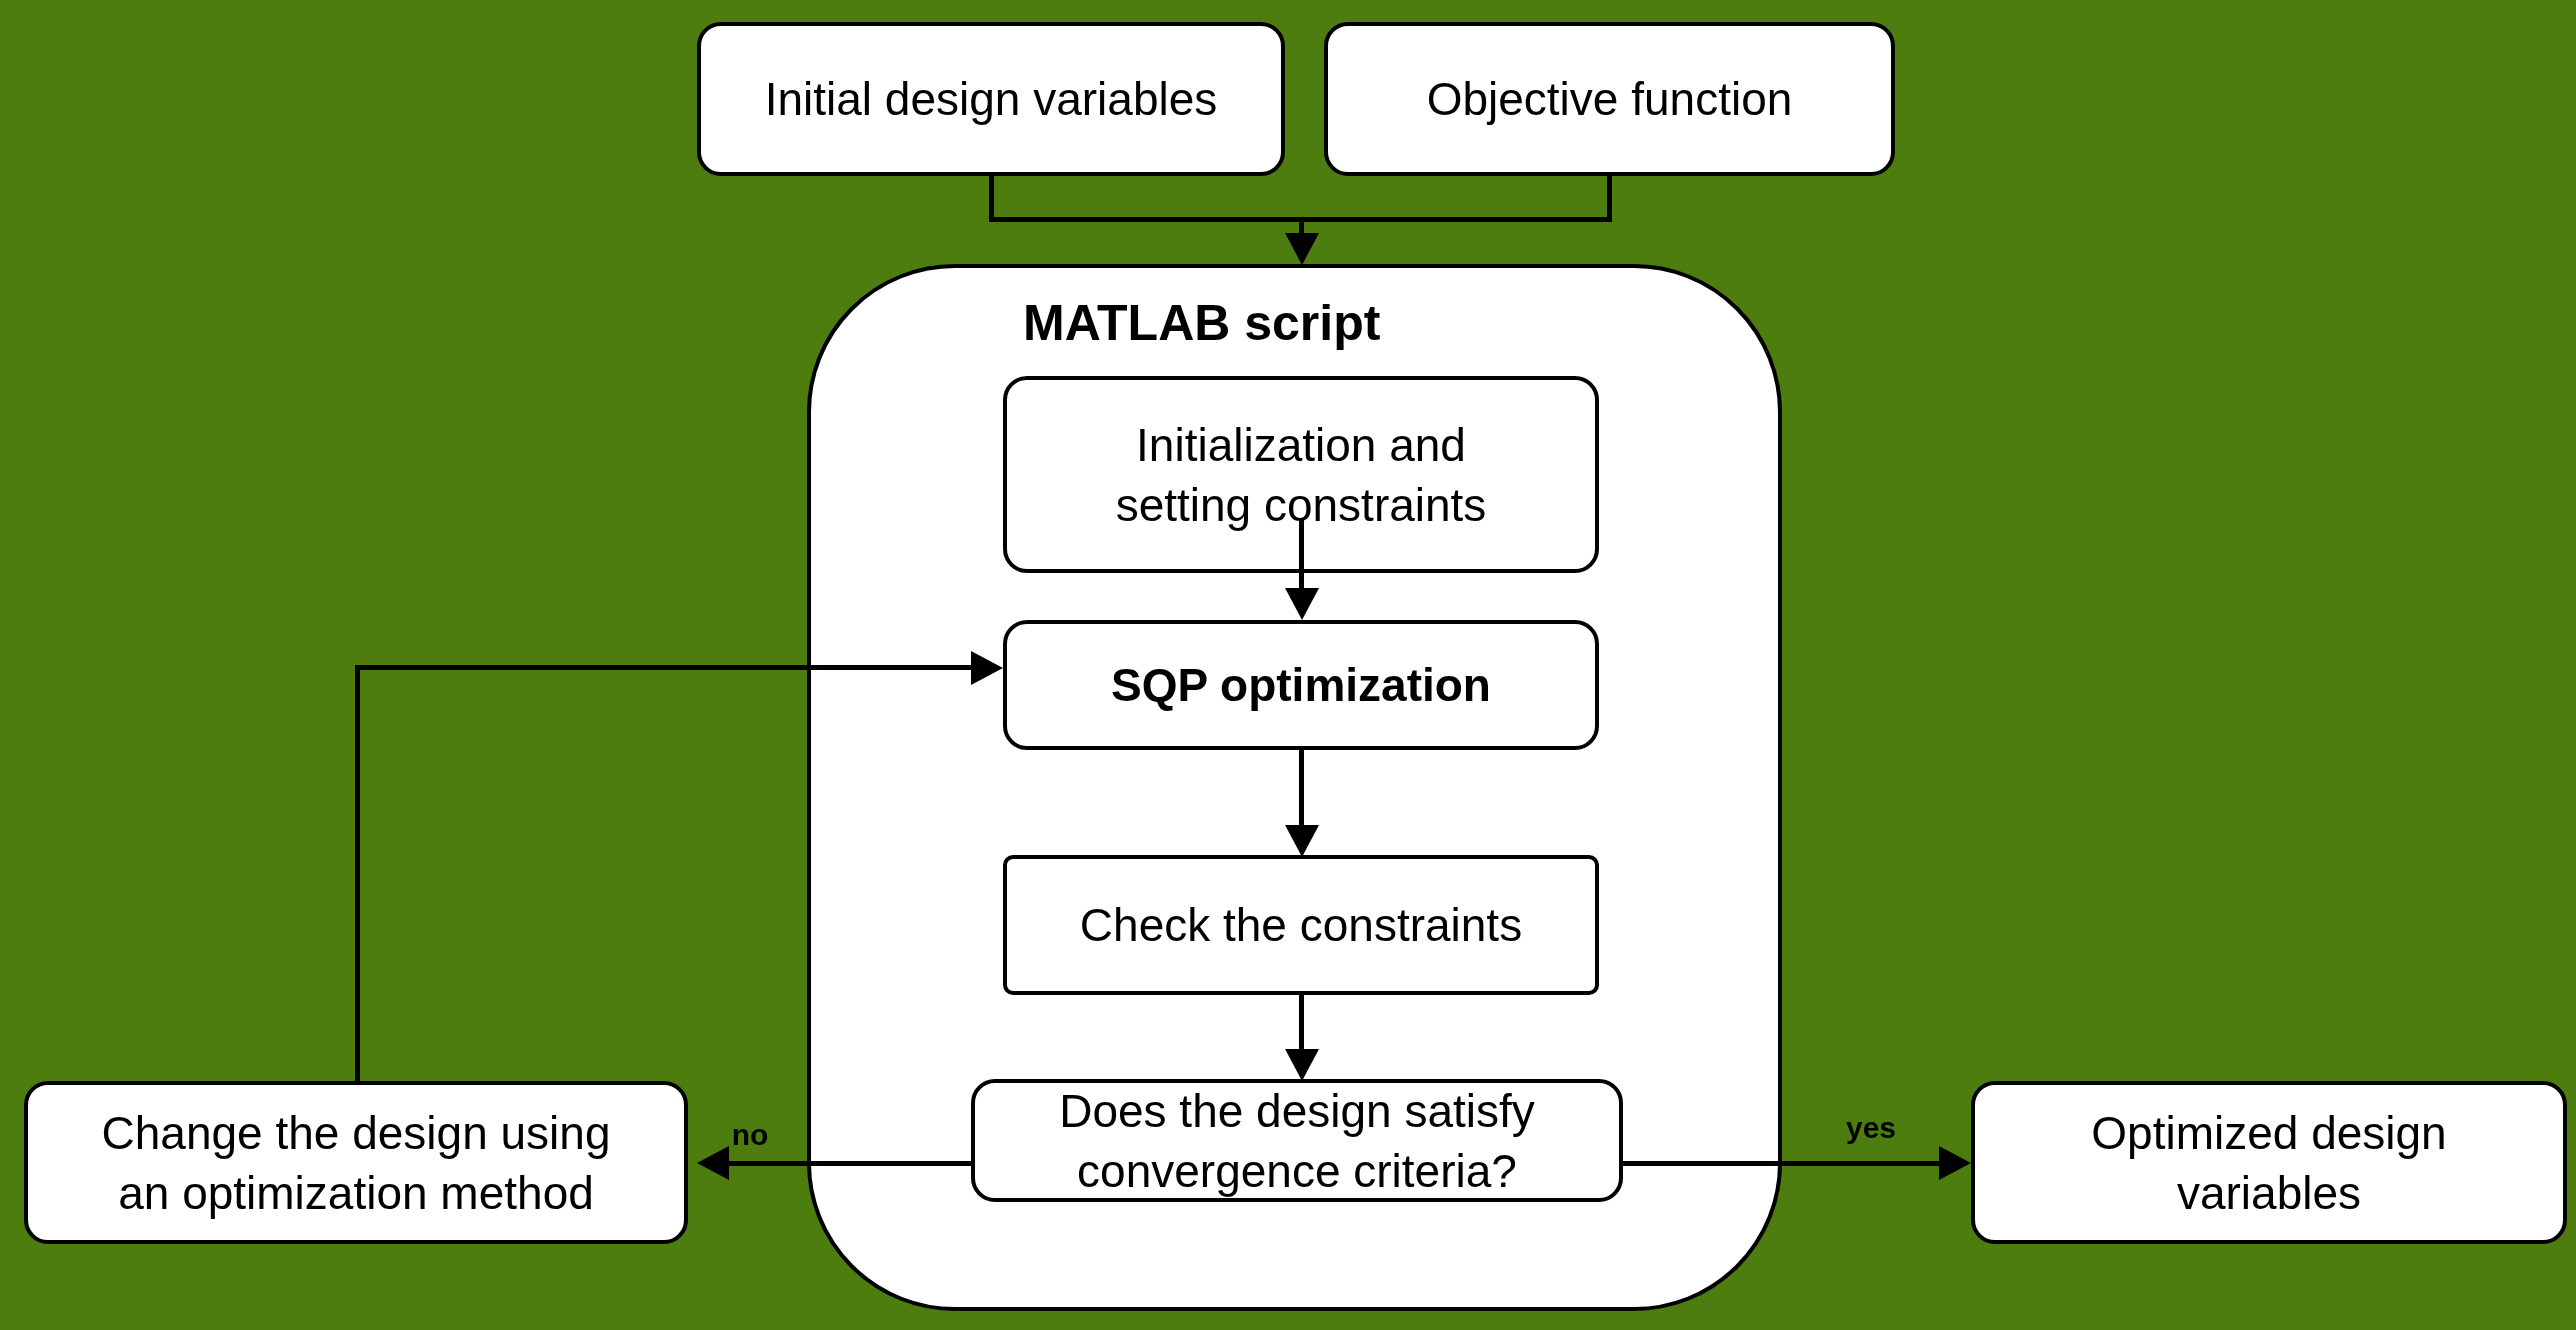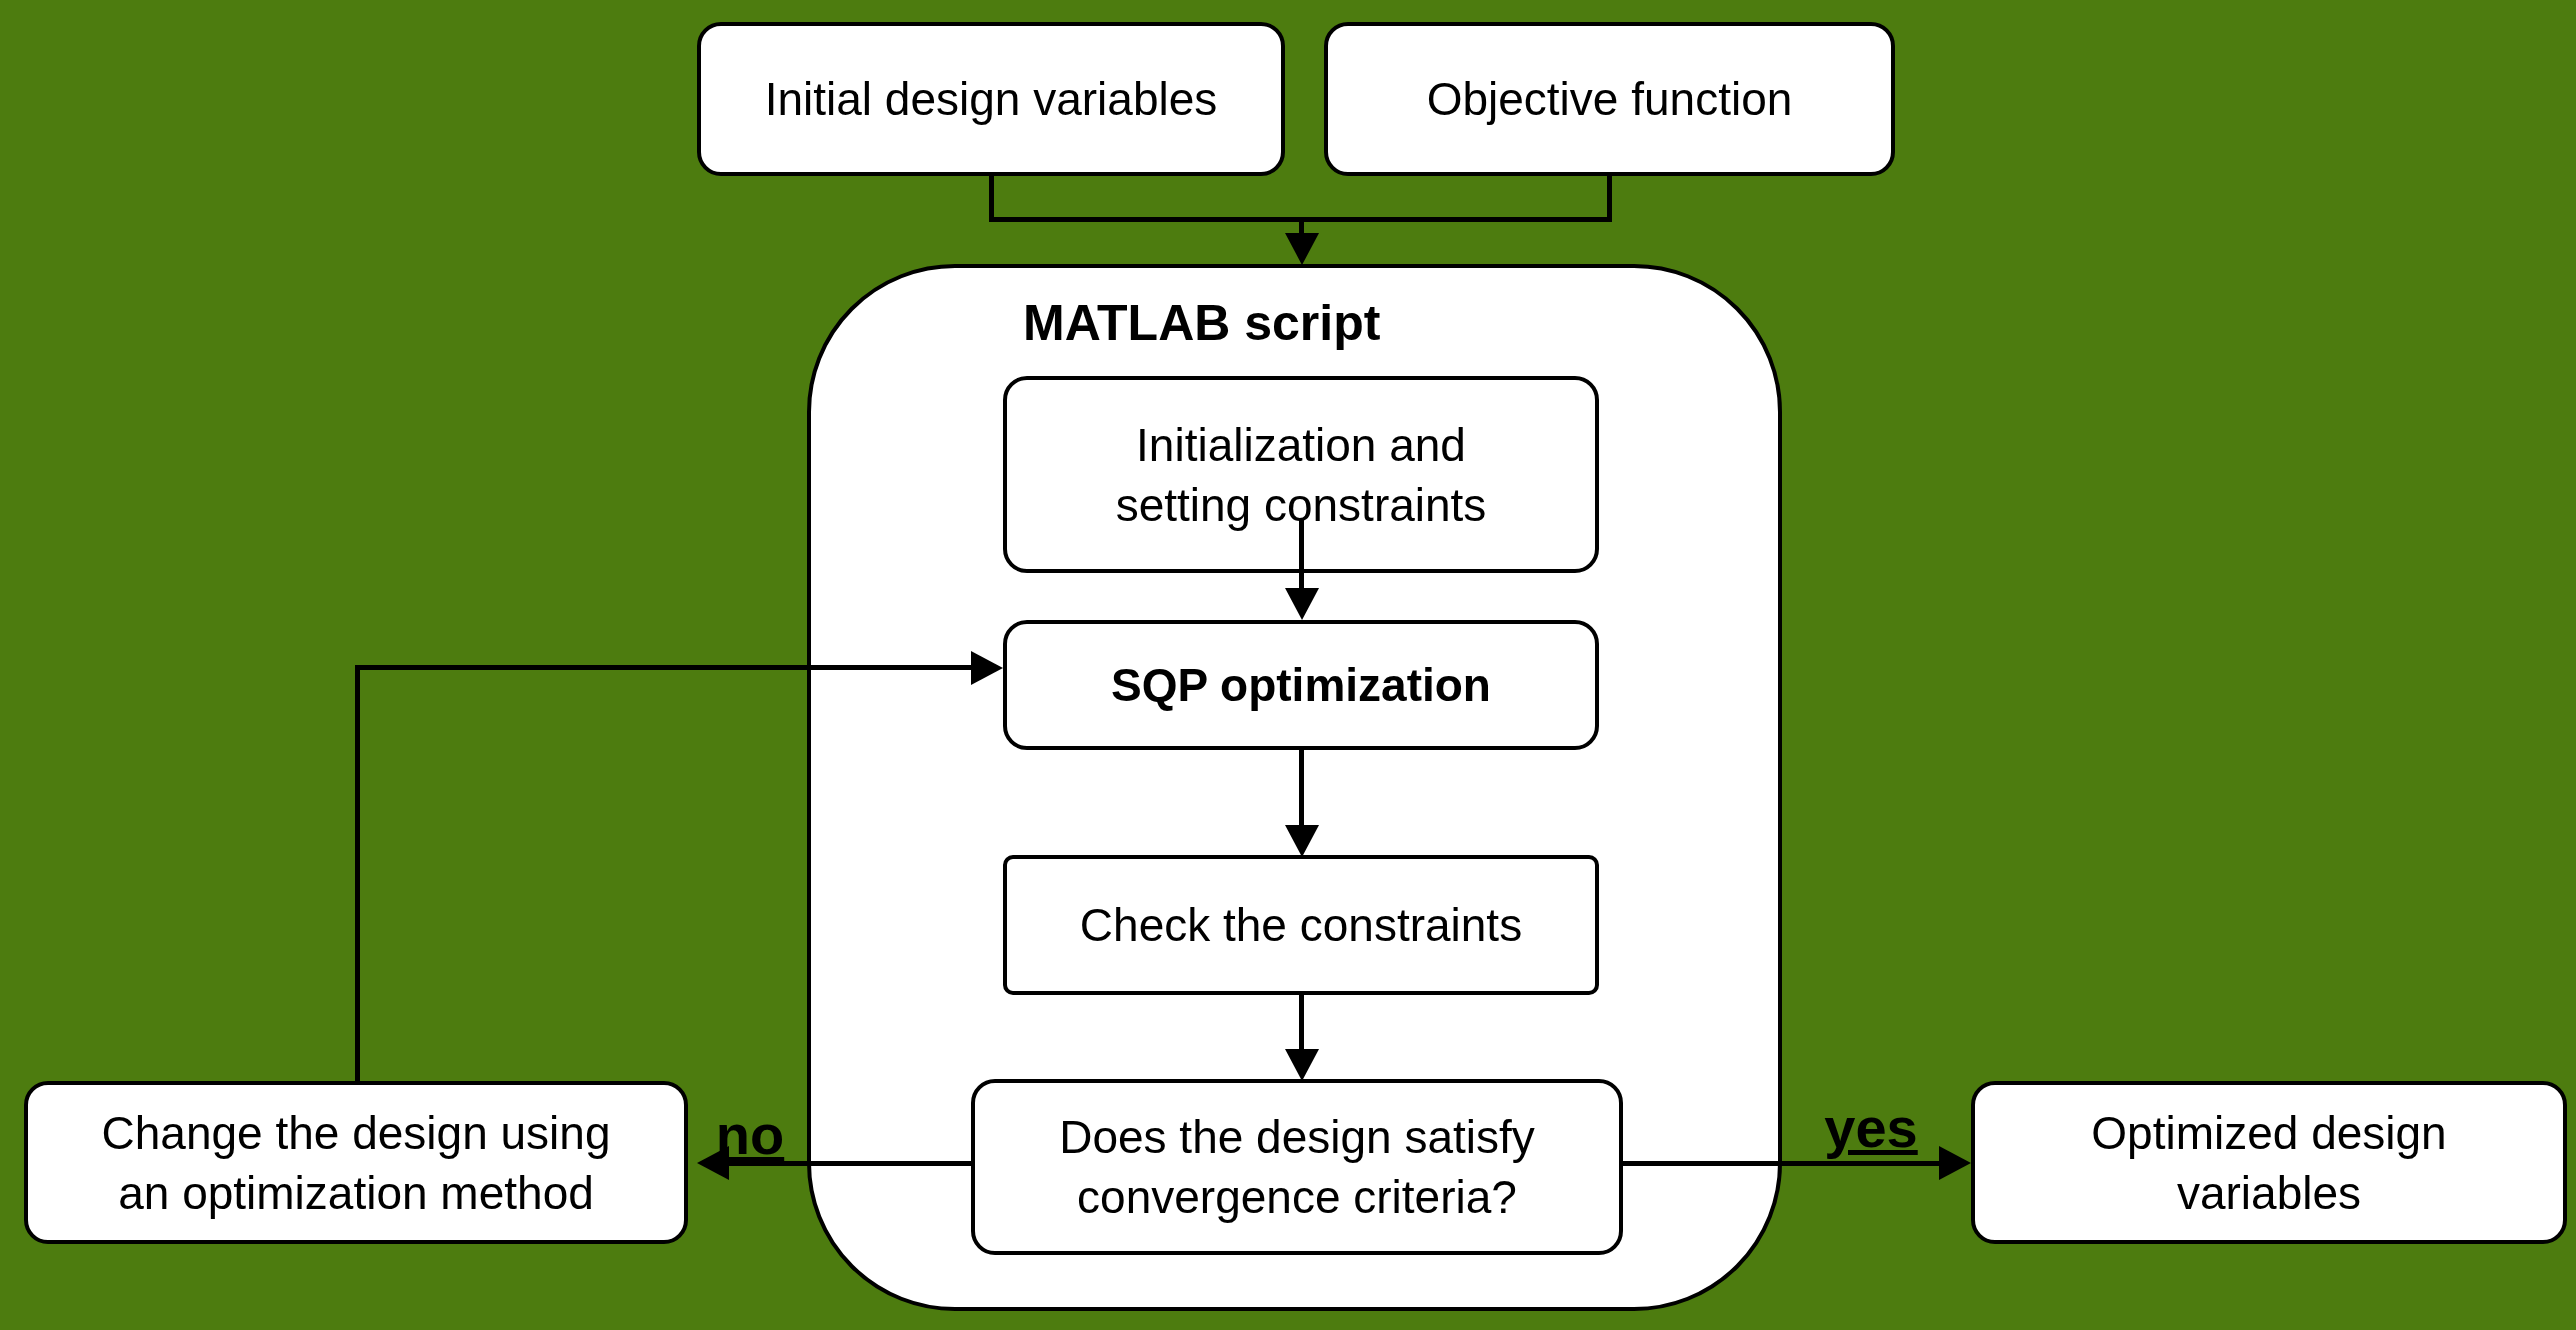--- a/index.html
+++ b/index.html
@@ -77,26 +77,25 @@
     border-right: 32px solid #000000;
   }
   .arrow-right {
     border-top: 17px solid transparent;
     border-bottom: 17px solid transparent;
     border-left: 32px solid #000000;
   }
   
   .branch-label {
     position: absolute;
-    font-size: 56px;
+    font-size: 30px;
     font-weight: 700;
     line-height: 50px;
     text-align: center;
     z-index: 3;
-    text-decoration: underline;
   }
 </style>
 </head>
 <body>
 
 <div class="canvas">
 
   <div class="node" style="left:697px; top:22.4px; width:588px; height:154px;">
     <span>Initial design variables</span>
   </div>
@@ -129,21 +128,21 @@
   <div class="line" style="left:1299px; top:748px; width:4.8px; height:78px;"></div>
   <div class="arrow-down" style="left:1285px; top:825px;"></div>
 
   <div class="node" style="left:1003px; top:855px; width:596px; height:140px;border-radius:10px;">
     <span>Check the constraints</span>
   </div>
 
   <div class="line" style="left:1299px; top:994px; width:4.8px; height:58px;"></div>
   <div class="arrow-down" style="left:1285px; top:1049px;"></div>
 
-  <div class="node" style="left:971px; top:1079px; width:652px; height:176px;">
+  <div class="node" style="left:971px; top:1079px; width:652px; height:123px;">
     <span>Does the design satisfy</span>
     <span>convergence criteria?</span>
   </div>
 
   <div class="line" style="left:724px; top:1161px; width:248px; height:4.8px;"></div>
   <div class="arrow-left" style="left:697px; top:1146px;"></div>
   <div class="branch-label" style="left:686px; top:1110px; width:128px;">no</div>
 
   <div class="line" style="left:1623px; top:1161px; width:320px; height:4.8px;"></div>
   <div class="arrow-right" style="left:1939px; top:1146px;"></div>

